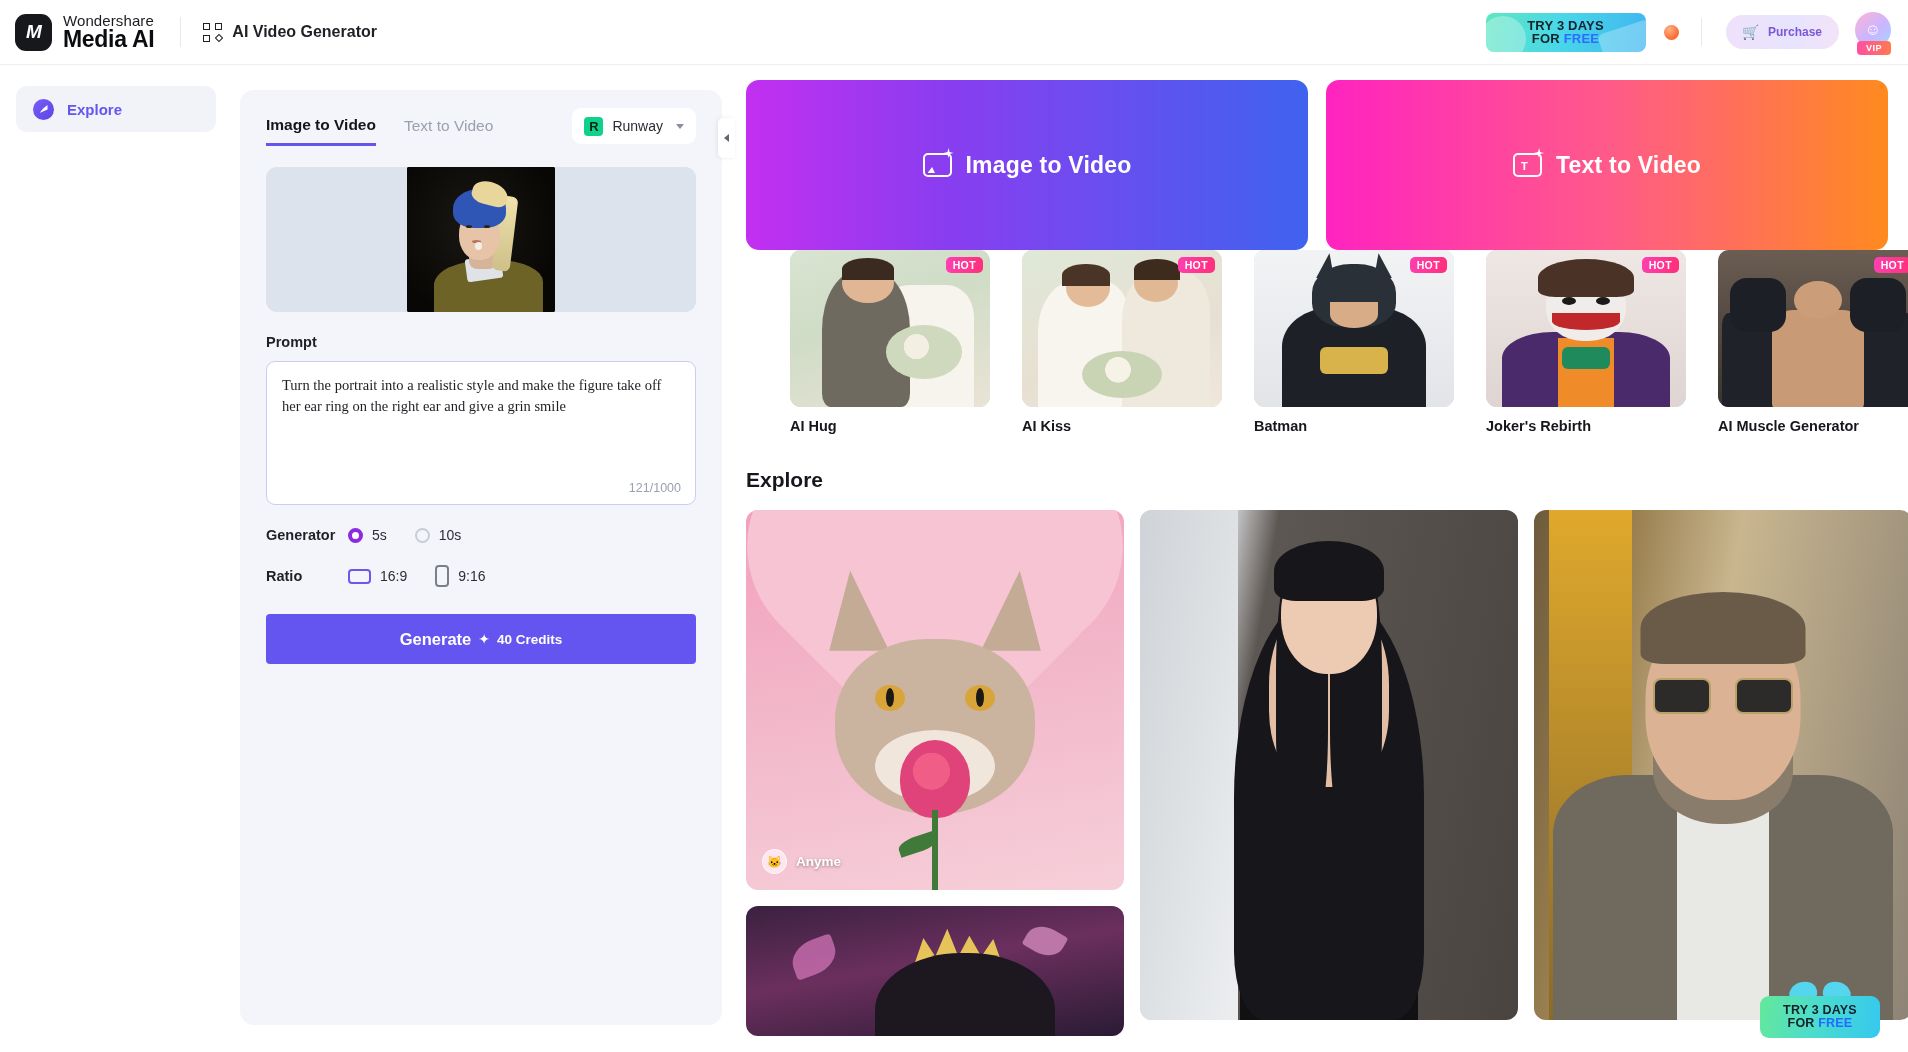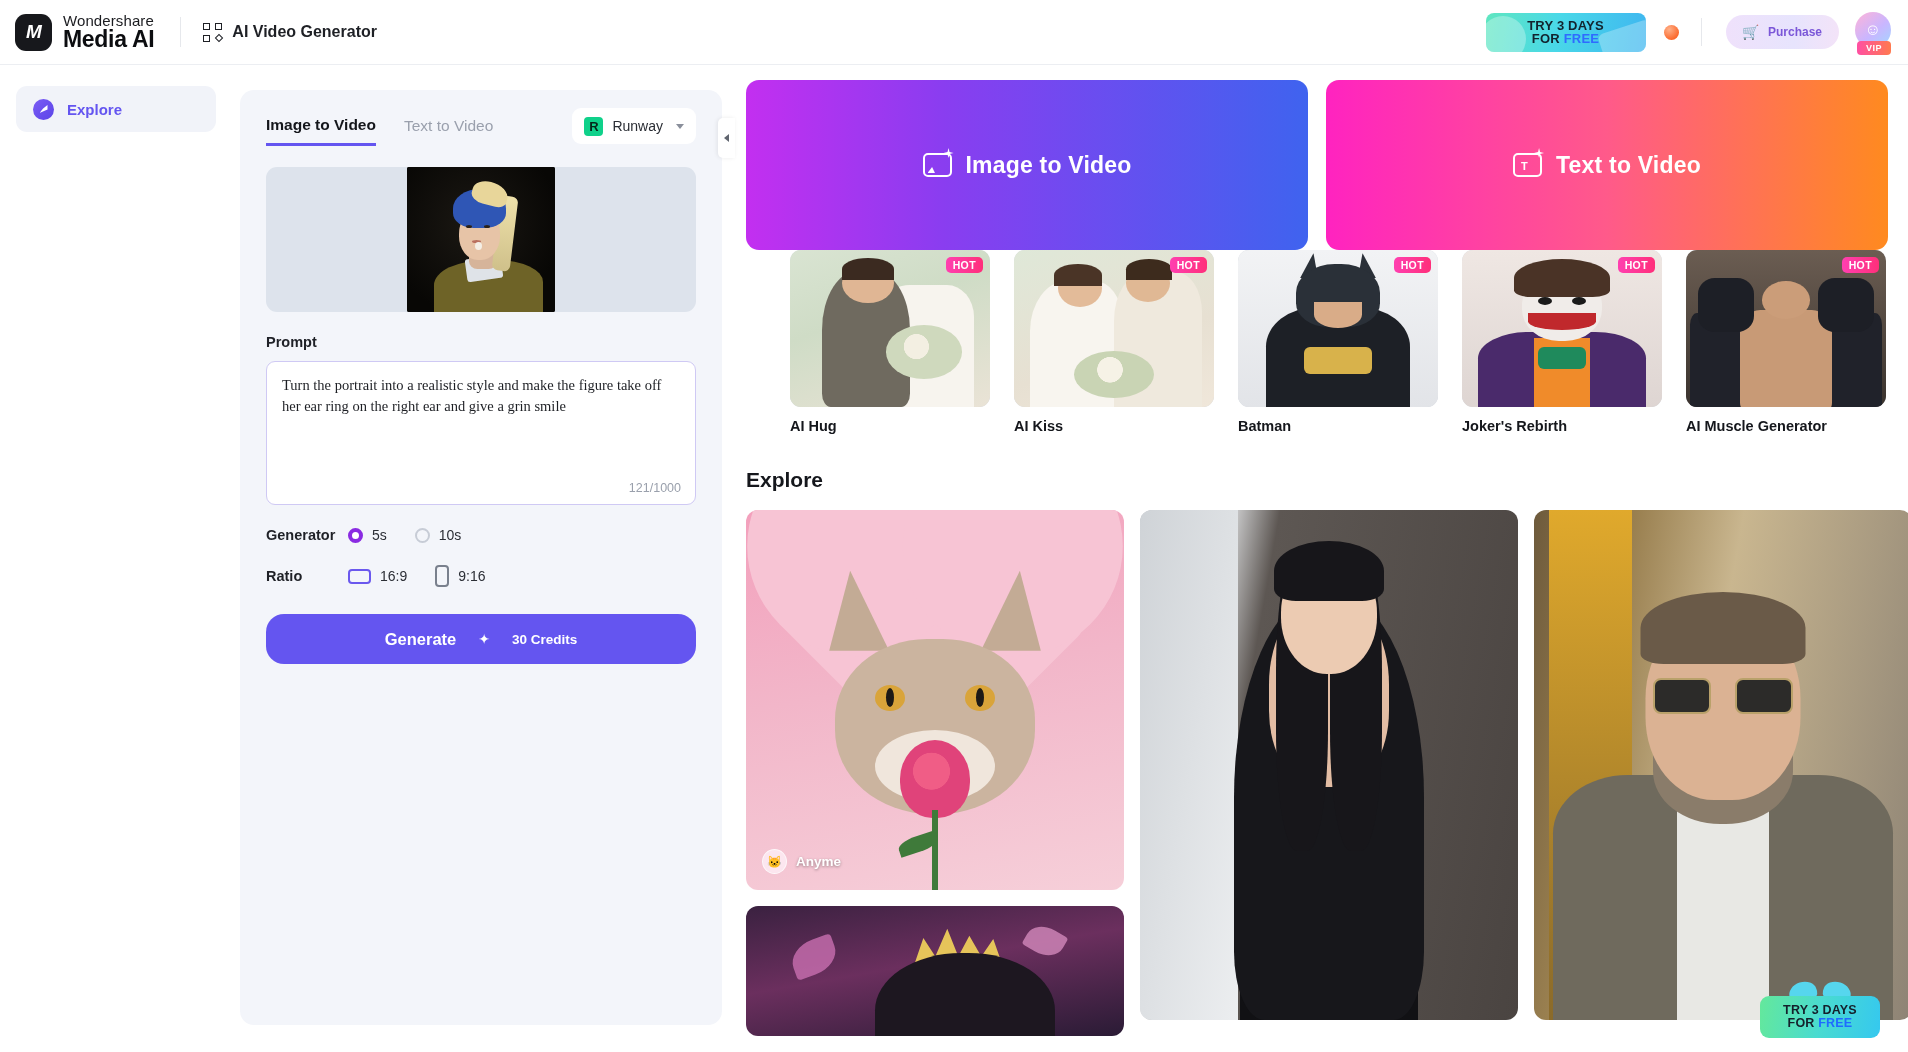--- a/index.html
+++ b/index.html
@@ -181,22 +181,22 @@
   .row{display:flex;align-items:center;margin-top:22px;}
   .row-label{width:82px;font-size:14.5px;color:#1f2127;font-weight:600;}
   .opt{display:flex;align-items:center;gap:9px;cursor:pointer;margin-right:28px;}
   .radio{width:15px;height:15px;border-radius:50%;border:2px solid #c7ccd6;box-sizing:border-box;}
   .radio.on{border:4.5px solid #8a2be2;background:#fff;}
   .opt-txt{font-size:14px;color:#2b2e35;}
   .ratio-h{width:23px;height:15px;border:2px solid #6a58ee;border-radius:4px;}
   .ratio-v{width:14px;height:22px;border:2px solid #79808d;border-radius:4px;}
 
   .gen-btn{
-    margin-top:27px;width:430px;height:50px;border-radius:18px;background:#6455f0;
-    display:flex;align-items:center;justify-content:center;gap:22px;cursor:pointer;
+    margin-top:27px;width:430px;height:50px;border-radius:4px;background:#6455f0;
+    display:flex;align-items:center;justify-content:center;gap:7px;cursor:pointer;
   }
   .gen-main{font-size:16.5px;color:#fff;font-weight:600;}
   .gen-sub{font-size:13.5px;color:#fff;font-weight:600;}
   .gen-spark{color:#fff;font-size:14px;}
 
   .collapse-tab{
     position:absolute;left:718px;top:118px;width:17px;height:40px;background:#fff;
     border-radius:5px 0 0 5px;box-shadow:-1px 0 4px rgba(0,0,0,.08);
     display:flex;align-items:center;justify-content:center;cursor:pointer;z-index:20;
   }
@@ -225,21 +225,21 @@
   .cta-ico .sp{
     position:absolute;right:-4px;top:-7px;width:10px;height:10px;background:#fff;
     clip-path: polygon(50% 0,60% 40%,100% 50%,60% 60%,50% 100%,40% 60%,0 50%,40% 40%);
   }
   .cta-ico.t2v::after{
     content:"T";color:#fff;background:none;clip-path:none;font-size:11px;font-weight:bold;
     left:6px;bottom:3px;width:auto;height:auto;line-height:1;
   }
 
   .sec-title{font-size:21px;color:#15171c;font-weight:bold;margin:34px 0 18px 0;}
-  .tpl-row{display:flex;gap:24px;padding-left:44px;}
+  .tpl-row{display:flex;gap:32px;padding-left:44px;}
   .tpl{width:200px;flex:0 0 200px;cursor:pointer;}
   .tpl-img{
     width:200px;height:157px;border-radius:11px;position:relative;overflow:hidden;background:#cfd4dc;
   }
   .hot{
     position:absolute;right:7px;top:7px;padding:2px 7px;border-radius:5px;
     background:linear-gradient(90deg,#ff3fb0,#ff2f7a);color:#fff;font-size:10.5px;font-weight:bold;
     letter-spacing:.4px;
   }
   .tpl-name{margin-top:11px;font-size:14.5px;color:#15171c;font-weight:bold;}
@@ -477,21 +477,21 @@
       </div>
       <div class="opt">
         <span class="ratio-v"></span>
         <span class="opt-txt">9:16</span>
       </div>
     </div>
 
     <div class="gen-btn">
       <span class="gen-main">Generate</span>
       <span class="gen-spark">✦</span>
-      <span class="gen-sub">30 Credits</span>
+      <span class="gen-sub">40 Credits</span>
     </div>
   </div>
 </div>
 <div class="collapse-tab"></div>
 
 <div class="main">
 
   <div class="cta-row">
     <div class="cta cta-i2v">
       <span class="cta-ico">

